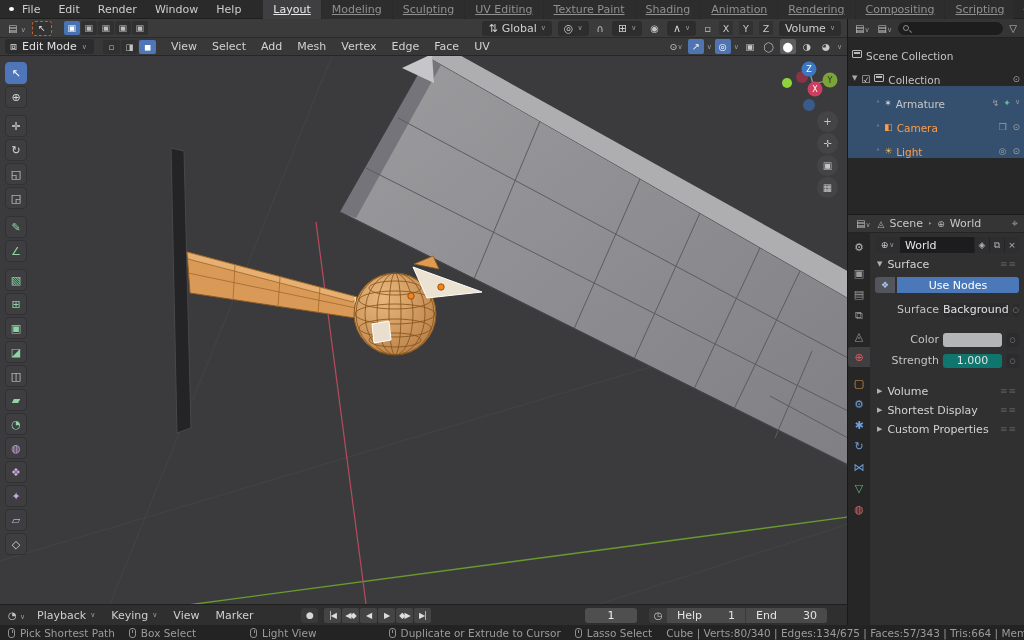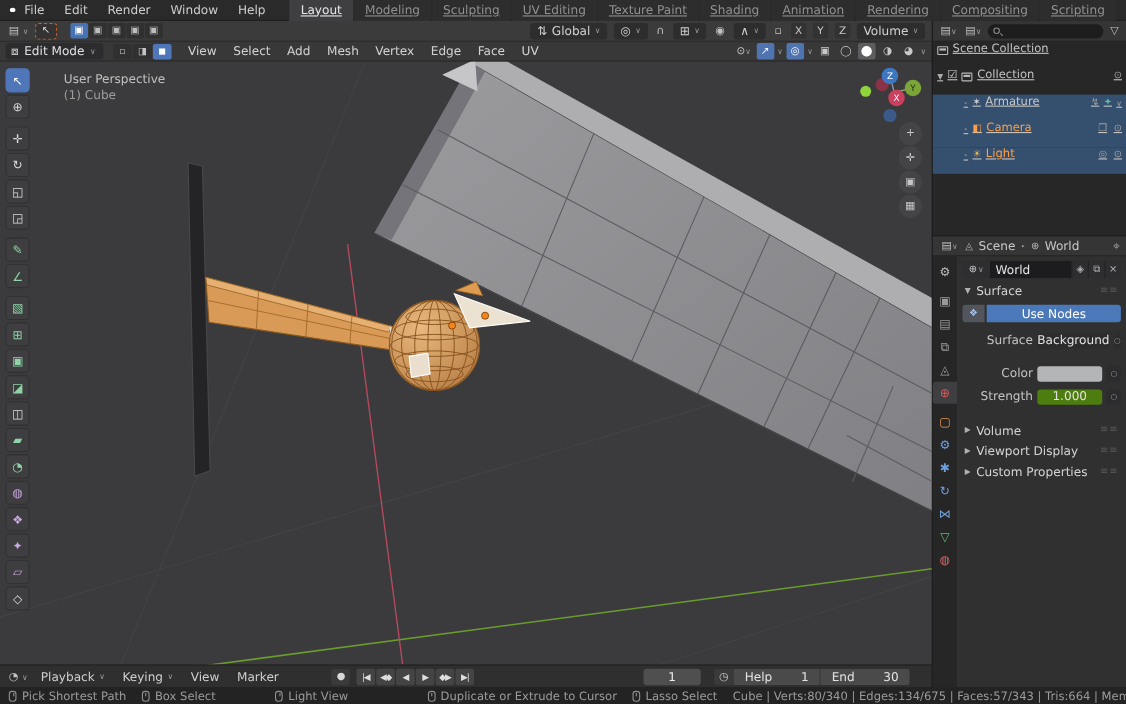--- a/index.html
+++ b/index.html
@@ -80,21 +80,21 @@
   .mouse::after { content:""; position:absolute; left:2.5px; top:1px; width:1px; height:3px; background:#8f8f8f; }
   .hint.mid { margin-left:40px; } .hint.big { margin-left:58px; }
   .stats { margin-left:auto; white-space:nowrap; color:#9b9b9b; }
 
   
   .outliner { height:196px; background:#272727; border-bottom:1px solid #191919; display:flex; flex-direction:column; }
   .ol-header { height:19px; background:#353535; display:flex; align-items:center; gap:4px; padding:0 5px; border-bottom:1px solid #222; }
   .search-box { flex:1; height:13px; background:#1d1d1d; border-radius:7px; display:flex; align-items:center; padding:0 5px; }
   .search-glass { width:6px; height:6px; border:1px solid #8a8a8a; border-radius:50%; position:relative; }
   .search-glass::after { content:""; position:absolute; left:5px; top:5px; width:3px; height:1px; background:#8a8a8a; transform:rotate(45deg); }
-  .ol-row { height:14px; display:flex; align-items:flex-end; gap:4px; padding:12px 4px; color:#c3c3c3; font-size:10.5px; white-space:nowrap;text-decoration:underline; }
+  .ol-row { height:14px; display:flex; align-items:flex-start; gap:4px; padding:12px 4px; color:#c3c3c3; font-size:10.5px; white-space:nowrap; }
   .ol-row.sel { background:#35506f; }
   .ol-row .eye { margin-left:auto; color:#9f9f9f; font-size:9px; }
   .box-icon { width:10px; height:8px; border:1px solid #b9b9b9; border-radius:1px; position:relative; display:inline-block; }
   .box-icon::after { content:""; position:absolute; left:1px; right:1px; top:1px; height:2px; background:#b9b9b9; } .ind2 { width:20px; }
   .obj-orange { color:#ff9d45; }
   .tree-dot { color:#7b7b7b; font-size:7px; }
   .data-ic { color:#63b8a4; font-size:9px; }
 
   
   .props { flex:1; background:#303030; display:flex; flex-direction:column; min-height:0; }
@@ -112,21 +112,21 @@
   .panel-hdr { display:flex; align-items:center; gap:5px; height:16px; color:#d3d3d3; padding:0 2px; }
   .panel-hdr .tri { font-size:7px; color:#b0b0b0; }
   .panel-hdr .drag { margin-left:auto; color:#5c5c5c; font-size:9px; letter-spacing:1px; }
   .usenodes-row { display:flex; gap:2px; height:16px; margin:2px 0 6px 0; }
   .un-ic { width:20px; background:#52565c; border-radius:3px 0 0 3px; display:flex; align-items:center; justify-content:center; color:#a9c4e8; font-size:9px; }
   .un-btn { flex:1; background:#4a78b8; border-radius:0 3px 3px 0; color:#fff; display:flex; align-items:center; justify-content:center; }
   .prop-row { display:flex; align-items:center; gap:4px; height:15px; margin-bottom:3px; }
   .prop-label { flex:0 0 64px; text-align:right; color:#c3c3c3; }
   .prop-field { flex:1; height:14px; background:#2c2c2e; border-radius:3px; color:#e2e2e2; display:flex; align-items:center; justify-content:center; }
   .prop-field.swatch { background:#b3b5b7; }
-  .prop-field.slider { background:#4d7c0f; }
+  .prop-field.slider { background:#0f766e; }
   .anim-dot { width:13px; height:14px; background:#2c2c2e; border-radius:3px; display:flex; align-items:center; justify-content:center; color:#9a9a9a; font-size:7px; }
   .spacer6 { height:6px; }
 </style>
 </head>
 <body>
 
 <div class="app">
 
   <div class="topbar">
     <span class="logo"></span>
@@ -322,24 +322,20 @@
             <circle cx="809" cy="13" r="7.5" fill="#3d77c2"></circle>
             <text x="809" y="16" font-size="8" fill="#ffffff" text-anchor="middle" font-family="DejaVu Sans">Z</text>
             <circle cx="830" cy="24" r="7.5" fill="#7ba439"></circle>
             <text x="830" y="27" font-size="8" fill="#26330e" text-anchor="middle" font-family="DejaVu Sans">Y</text>
             <circle cx="815" cy="33" r="7.5" fill="#cc3f5e"></circle>
             <text x="815" y="36" font-size="8" fill="#ffffff" text-anchor="middle" font-family="DejaVu Sans">X</text>
             <circle cx="787" cy="27" r="5" fill="#8fd43a"></circle>
           </g>
         </svg>
 
-        <div class="vp-text">
-          <div>User Perspective</div>
-          <div class="sub">(1) Cube</div>
-        </div>
 
         <div class="vtoolbar">
           <span class="vtool active">↖</span>
           <span class="vtool">⊕</span>
           <span class="vtool gap">✛</span>
           <span class="vtool">↻</span>
           <span class="vtool">◱</span>
           <span class="vtool">◲</span>
           <span class="vtool gap">
               <span class="g">✎</span>
@@ -537,21 +533,21 @@
               <span class="anim-dot">○</span>
             </div>
             <div class="spacer6"></div>
             <div class="panel-hdr">
               <span class="tri">▶</span>
               <span>Volume</span>
               <span class="drag">≡≡</span>
             </div>
             <div class="panel-hdr">
               <span class="tri">▶</span>
-              <span>Viewport Display</span>
+              <span>Shortest Display</span>
               <span class="drag">≡≡</span>
             </div>
             <div class="panel-hdr">
               <span class="tri">▶</span>
               <span>Custom Properties</span>
               <span class="drag">≡≡</span>
             </div>
           </div>
         </div>
       </div>

